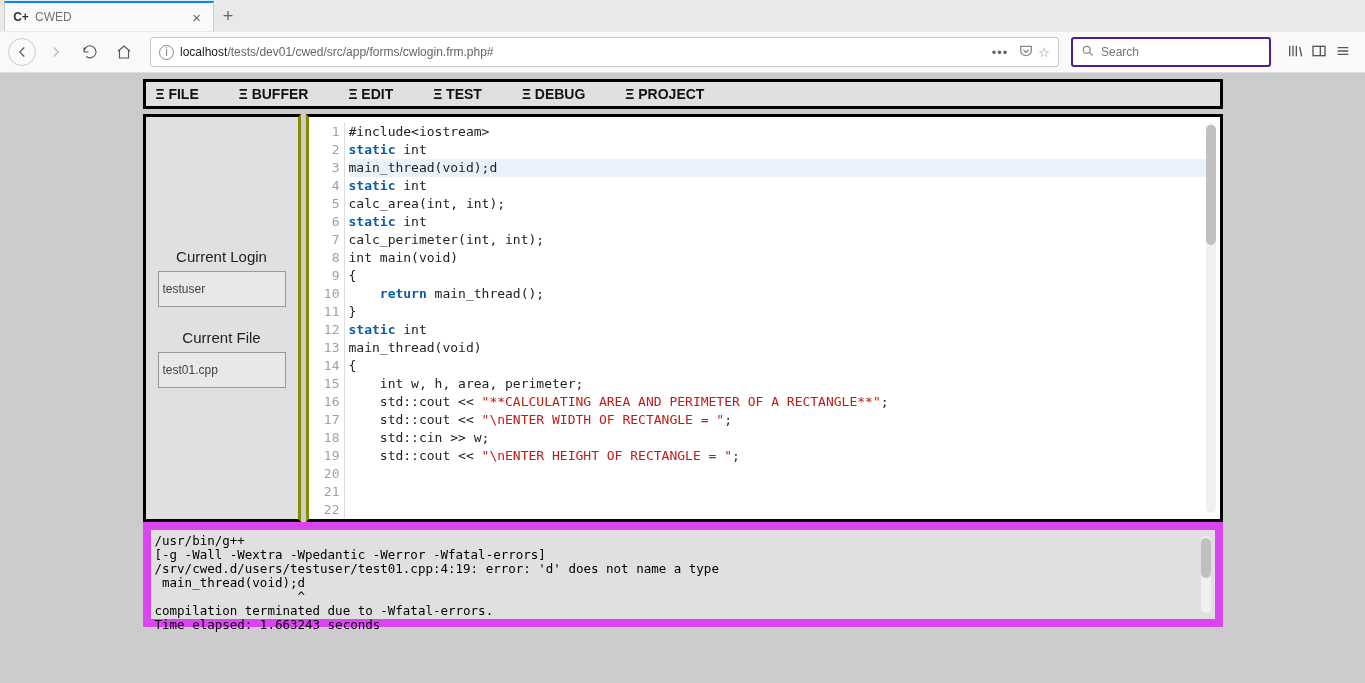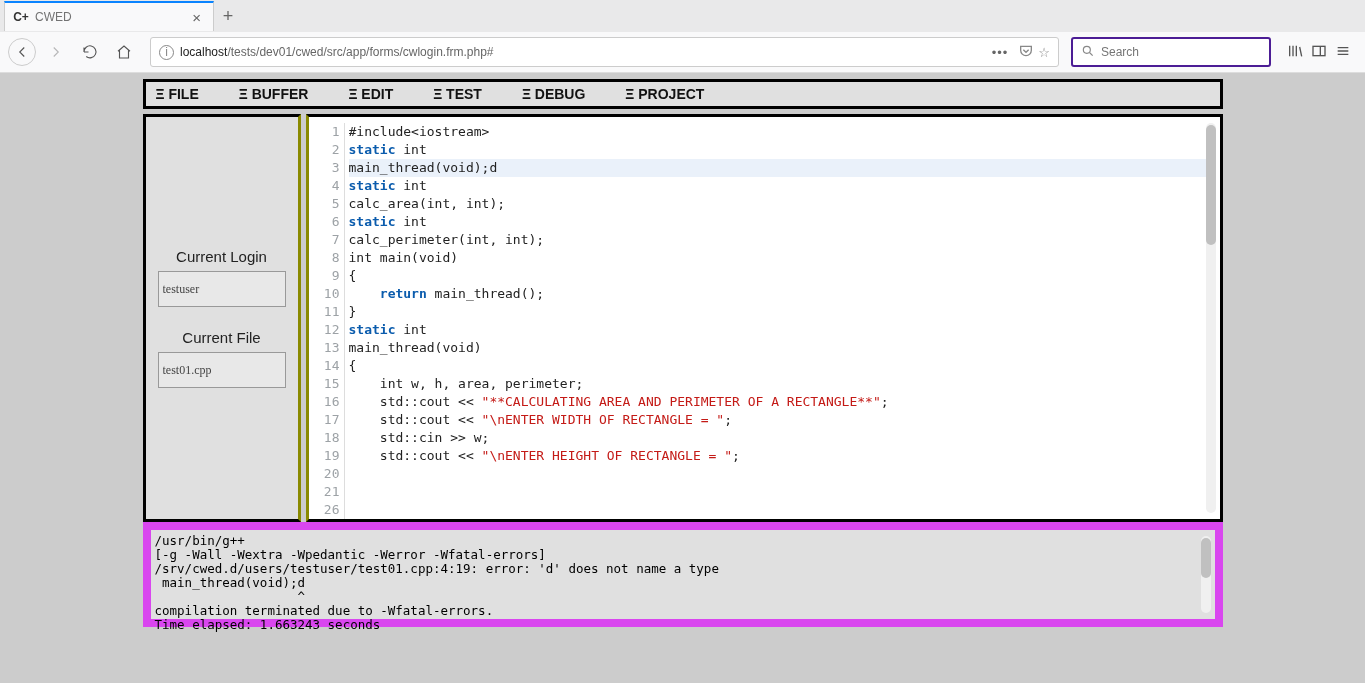--- a/index.html
+++ b/index.html
@@ -31,21 +31,21 @@
 
 .page { background:#ccc; height:611px; display:flex; justify-content:center; padding:6px 0; }
 .app { width:1080px; }
 
 .menubar { background:#e0e0e0; border:3px solid #000; padding:4px 10px; display:flex; gap:40px; }
 .menubar .mitem { font-weight:bold; font-size:14px; color:#111; cursor:pointer; }
 
 .workarea { display:flex; gap:5px; margin-top:5px; }
 .sidepanel { width:158px; border:3px solid #000; border-right:3px solid #8a8a00; background:#e0e0e0; display:flex; flex-direction:column; align-items:center; justify-content:center; gap:6px; height:408px;}
 .sidepanel .lbl { font-size:15px; color:#222; }
-.sidepanel input { width:128px; height:22px; border:1px solid #999; background:#e8e8e8; padding:17px 4px; font-size:12px; color:#444;font-family:Liberation Serif, serif; }
+.sidepanel input { width:128px; height:22px; border:1px solid #999; background:#e8e8e8; padding:17px 4px; font-size:12px; color:#444; }
 
 .editor { flex:1; border:3px solid #000; border-left:3px solid #8a8a00; background:#fff; height:408px; position:relative; padding:4px; }
 .gutter { position:absolute; left:4px; top:6px; width:32px; text-align:right; font-family:Consolas,monospace; font-size:13px; color:#9da2a6; border-right:1px solid #ddd; padding-right:4px; line-height:18px; }
 .codearea { position:absolute; left:40px; right:14px; top:6px; font-family:Consolas,monospace; font-size:13px; color:#222; line-height:18px; white-space:pre; overflow:hidden; }
 .codearea .hl { background:#eaf1fa; display:block; }
 .kw { color:#0b5cad; font-weight:bold; }
 .str { color:#c41a16; }
 .edscroll { position:absolute; right:4px; top:6px; bottom:6px; width:10px; background:#f0f0f0; border-radius:5px; }
 .edscroll .thumb { position:absolute; left:0; right:0; top:2px; height:120px; background:#c0c0c0; border-radius:5px; }
 
@@ -164,21 +164,21 @@
             <div>12</div>
             <div>13</div>
             <div>14</div>
             <div>15</div>
             <div>16</div>
             <div>17</div>
             <div>18</div>
             <div>19</div>
             <div>20</div>
             <div>21</div>
-            <div>26</div>
+            <div>22</div>
           </div>
         <div class="codearea" id="codearea"><span style="display: block;">#include&lt;iostream&gt;</span><span style="display: block;"></span><span style="display: block;"><span class="kw">static</span> int</span><span class="hl" style="display: block;">main_thread(void);d</span><span style="display: block;"><span class="kw">static</span> int</span><span style="display: block;">calc_area(int, int);</span><span style="display: block;"><span class="kw">static</span> int</span><span style="display: block;">calc_perimeter(int, int);</span><span style="display: block;"></span><span style="display: block;">int main(void)</span><span style="display: block;">{</span><span style="display: block;">    <span class="kw">return</span> main_thread();</span><span style="display: block;">}</span><span style="display: block;"></span><span style="display: block;"><span class="kw">static</span> int</span><span style="display: block;">main_thread(void)</span><span style="display: block;">{</span><span style="display: block;">    int w, h, area, perimeter;</span><span style="display: block;">    std::cout &lt;&lt; <span class="str">"**CALCULATING AREA AND PERIMETER OF A RECTANGLE**"</span>;</span><span style="display: block;">    std::cout &lt;&lt; <span class="str">"\nENTER WIDTH OF RECTANGLE = "</span>;</span><span style="display: block;">    std::cin &gt;&gt; w;</span><span style="display: block;">    std::cout &lt;&lt; <span class="str">"\nENTER HEIGHT OF RECTANGLE = "</span>;</span></div>
         <div class="edscroll">
             <div class="thumb"></div>
           </div>
       </div>
     </div>
 
 
     <div class="output">

